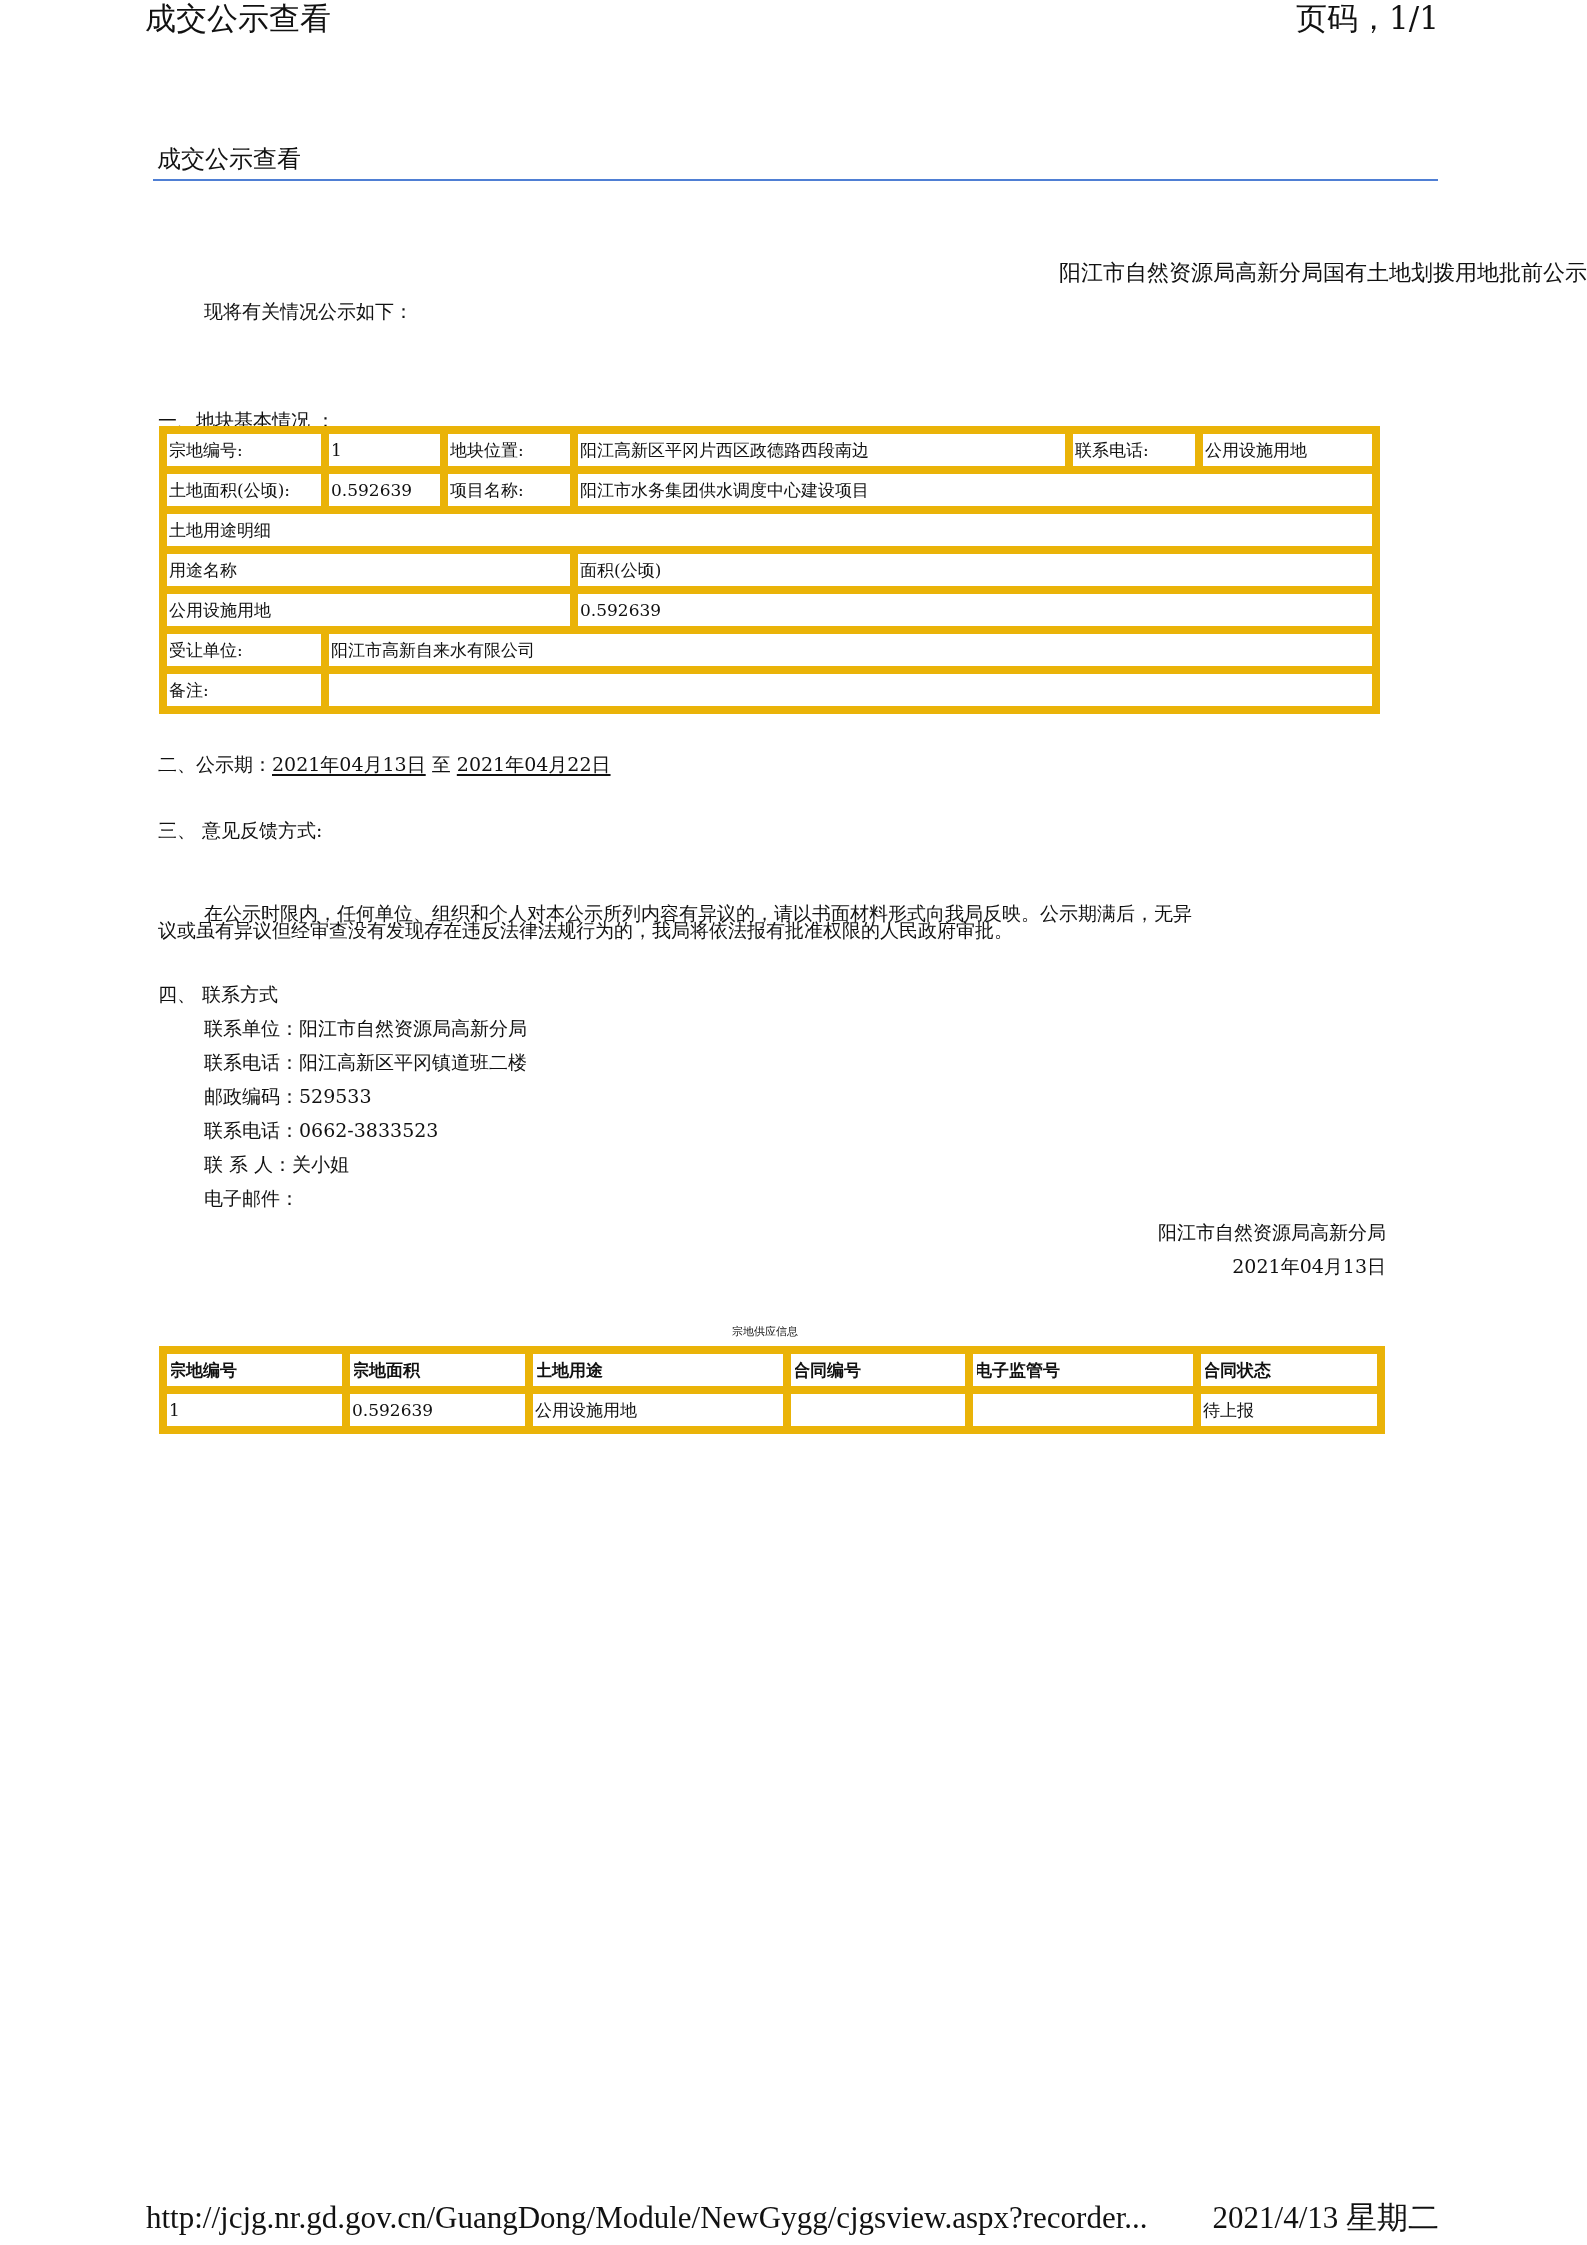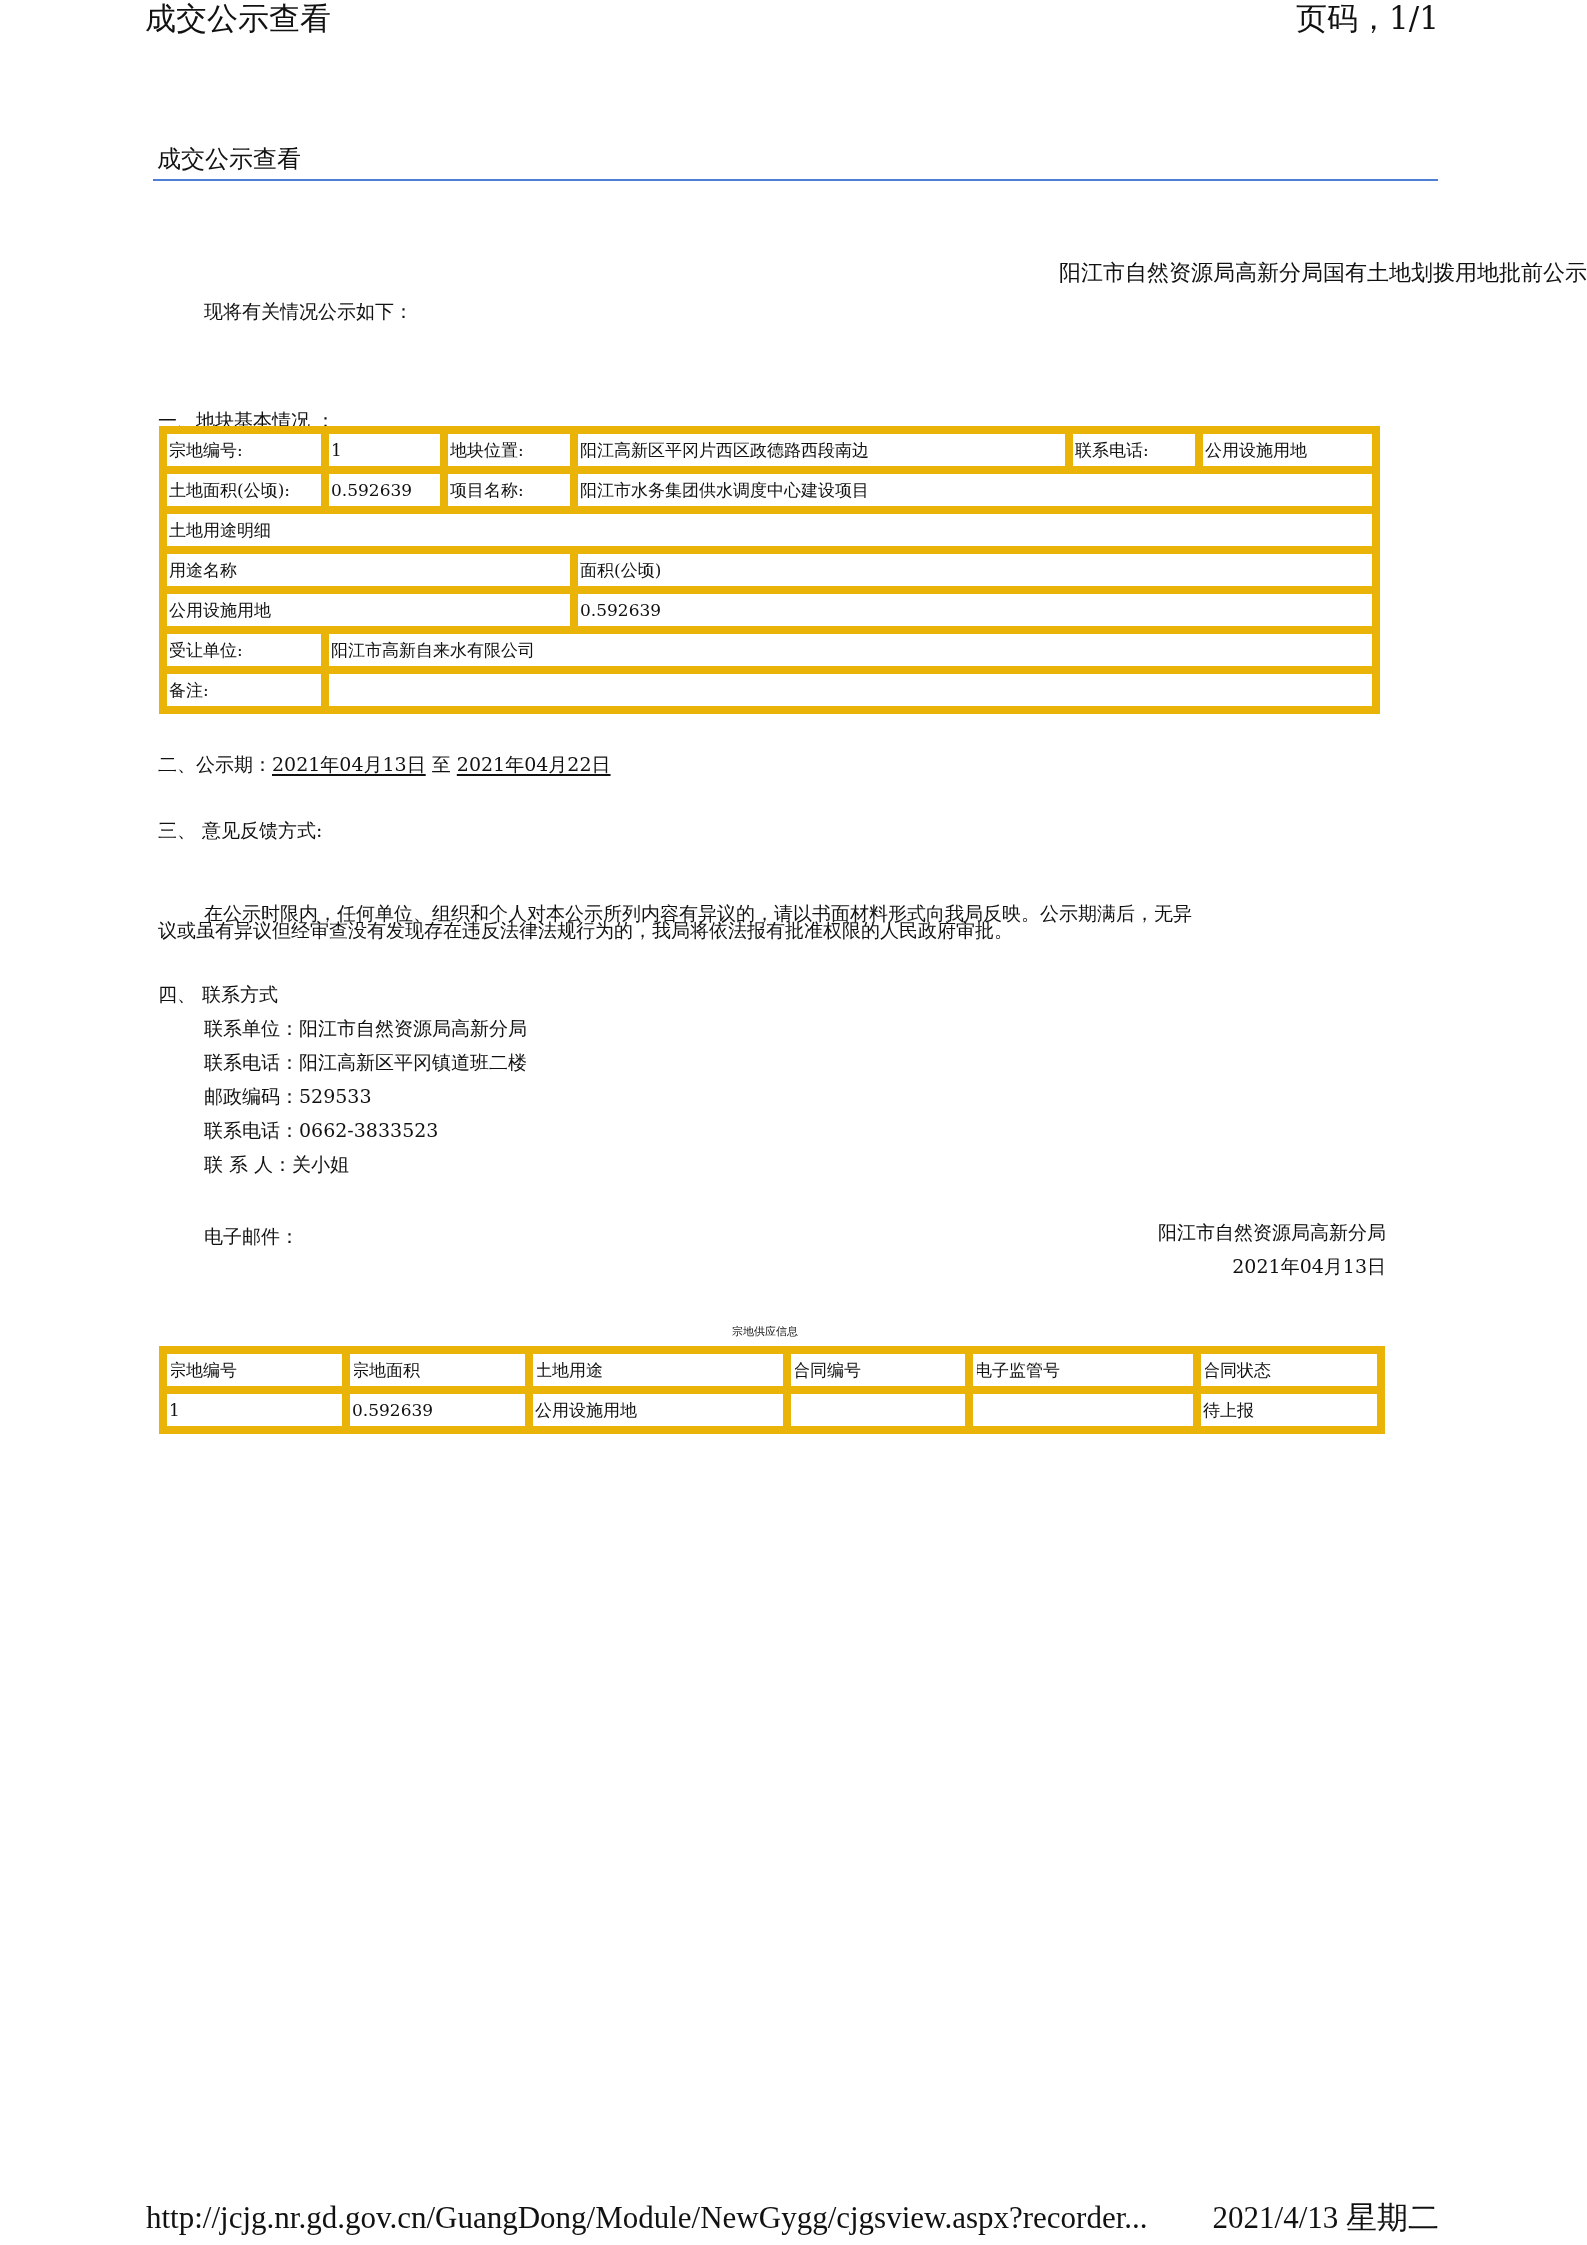--- a/index.html
+++ b/index.html
@@ -9,21 +9,21 @@
   }
   .abs { position: absolute; white-space: nowrap; }
   .hdr { font-size: 31px; top: 0px; line-height: 36px; color: #111; }
   .subttl { font-size: 24px; left: 157px; top: 144px; line-height: 30px; }
   .blueline { position: absolute; left: 153px; top: 179px; width: 1285px; height: 2px; background: #4f7fd4; }
   .title { font-size: 22px; left: 0; width: 1587px; text-align: right; top: 258px; line-height: 30px; }
   .t20 { font-size: 19px; line-height: 26px; }
 
   table.grid { position: absolute; border-collapse: collapse; table-layout: fixed; font-size: 17px; }
   table.grid td { border: 8px solid #eab308; padding: 0 2px; height: 32px; overflow: hidden; white-space: nowrap; vertical-align: middle; }
-  table.grid td.bold { font-weight: normal; border-radius: 15px; }
+  table.grid td.bold { font-weight: bold; border-radius: 15px; }
 
   .ul { text-decoration: underline; text-decoration-thickness: 2px; text-underline-offset: 3px; }
   .footer { font-size: 31px; top: 2198px; line-height: 40px; font-family: "Liberation Serif", "DejaVu Serif", serif; }
 </style>
 </head>
 <body>
 
 <div class="abs hdr" style="left:145px;">成交公示查看</div>
 <div class="abs hdr" style="right:148px;">页码，1/1</div>
 
@@ -89,21 +89,21 @@
 <div class="abs t20" style="left:158px; top:817px;">三、  意见反馈方式:</div>
 <div class="abs t20" style="left:204px; top:883px;margin-top:17px;">在公示时限内，任何单位、组织和个人对本公示所列内容有异议的，请以书面材料形式向我局反映。公示期满后，无异</div>
 <div class="abs t20" style="left:158px; top:917px;">议或虽有异议但经审查没有发现存在违反法律法规行为的，我局将依法报有批准权限的人民政府审批。</div>
 
 <div class="abs t20" style="left:158px; top:981px;">四、  联系方式</div>
 <div class="abs t20" style="left:204px; top:1015px;"><span>联系单位：</span><span>阳江市自然资源局高新分局</span></div>
 <div class="abs t20" style="left:204px; top:1049px;"><span>联系电话：</span><span>阳江高新区平冈镇道班二楼</span></div>
 <div class="abs t20" style="left:204px; top:1083px;"><span>邮政编码：</span><span>529533</span></div>
 <div class="abs t20" style="left:204px; top:1117px;"><span>联系电话：</span><span>0662-3833523</span></div>
 <div class="abs t20" style="left:204px; top:1151px;"><span>联 系 人：</span><span>关小姐</span></div>
-<div class="abs t20" style="left:204px; top:1185px;margin-top:38px;"><span>电子邮件：</span><span></span></div>
+<div class="abs t20" style="left:204px; top:1185px;"><span>电子邮件：</span><span></span></div>
 
 <div class="abs t20" style="right:201px; top:1219px;">阳江市自然资源局高新分局</div>
 <div class="abs t20" style="right:201px; top:1253px;">2021年04月13日</div>
 
 <div class="abs" style="left:0; width:1530px; text-align:center; top:1320px; font-size:11px; line-height:24px;">宗地供应信息</div>
 <table class="grid" style="left:159px; top:1346px; width:1218px;">
   <colgroup>
     <col style="width:183px">
       <col style="width:183px">
       <col style="width:258px">

